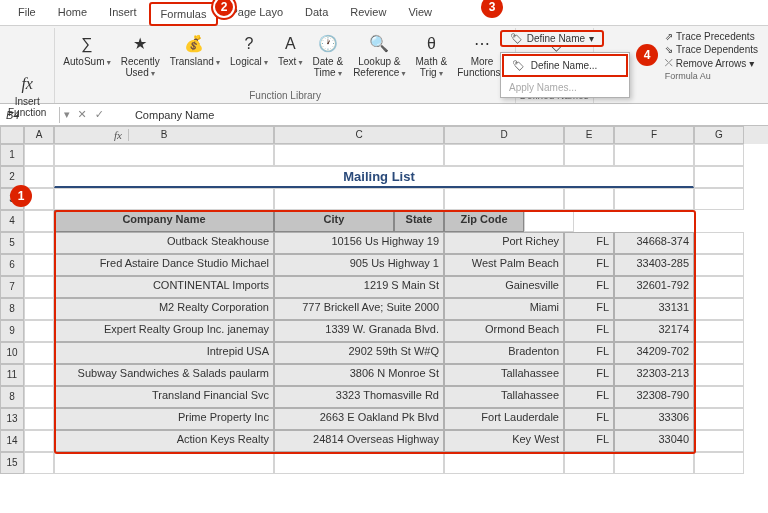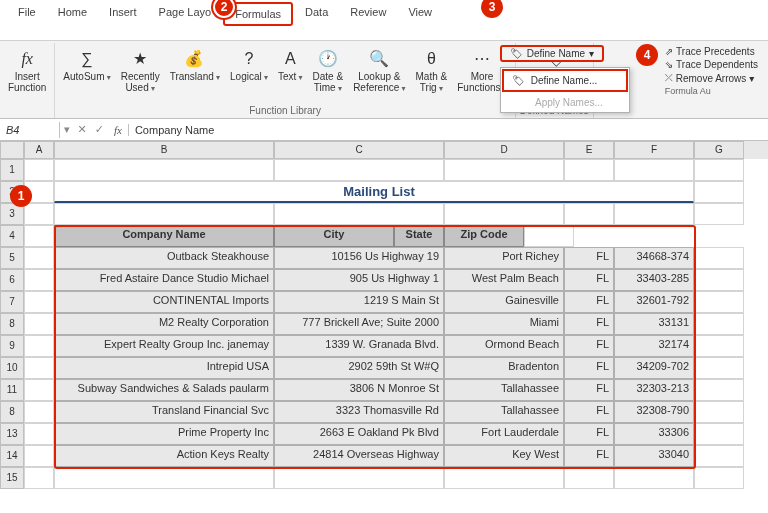--- a/index.html
+++ b/index.html
@@ -1,36 +1,36 @@
 <!DOCTYPE html>
 <html><head>
 <meta charset="utf-8">
 <style>
 * { box-sizing: border-box; margin: 0; padding: 0; font-family: "Segoe UI", Arial, sans-serif; }
 body { background: #fff; font-size: 11px; color: #333; width: 768px; height: 513px; overflow: hidden; position: relative; }
 
 
-.tabs { display: flex; gap: 2px; padding: 2px 8px 15px; border-bottom: 1px solid #d0d0d0; font-size: 11px; }
+.tabs { display: flex; gap: 2px; padding: 2px 8px 0; border-bottom: 1px solid #d0d0d0; font-size: 11px; }
 .tab { padding: 4px 10px; cursor: pointer; color: #444; }
 .tab.active { background: #fff; border: 1px solid #b0b0b0; border-bottom: 1px solid #fff; margin-bottom: -1px; font-weight: 500; }
 
 
 .ribbon { display: flex; background: #f3f3f3; border-bottom: 1px solid #c0c0c0; height: 78px; padding: 2px 0 0; position: relative; }
 .group { display: flex; flex-direction: column; align-items: center; border-right: 1px solid #d8d8d8; padding: 2px 4px 0; }
 .group-title { font-size: 10px; color: #666; margin-top: auto; padding-bottom: 2px; }
 .btns { display: flex; gap: 2px; }
 .big-btn { display: flex; flex-direction: column; align-items: center; padding: 2px 4px; cursor: pointer; font-size: 10px; text-align: center; line-height: 1.1; }
 .big-btn .ico { width: 24px; height: 24px; display: flex; align-items: center; justify-content: center; font-size: 16px; }
 .big-btn .arr::after { content: " ▾"; font-size: 8px; color: #666; }
 
 
 .define-wrap { position: absolute; left: 500px; top: 4px; }
 .define-btn { border: 2px solid #d20; border-radius: 3px; padding: 1px 8px; background: #f3f3f3; font-size: 10px; cursor: pointer; display: inline-flex; align-items: center; gap: 4px; }
 .define-menu { position: absolute; top: 22px; left: 0; background: #fff; border: 1px solid #b0b0b0; box-shadow: 2px 2px 5px rgba(0,0,0,.2); width: 130px; }
-.define-menu .mi { padding: 4px 8px; font-size: 10px; cursor: pointer; display: flex; align-items: center; gap: 6px; margin-left: 26px; }
+.define-menu .mi { padding: 4px 8px; font-size: 10px; cursor: pointer; display: flex; align-items: center; gap: 6px; }
 .define-menu .mi.hl { border: 2px solid #d20; margin: 1px; }
 .define-menu .mi.dis { color: #aaa; }
 
 .right-group { position: absolute; right: 6px; top: 4px; font-size: 10px; }
 .right-group div { padding: 1px 4px; display: flex; align-items: center; gap: 3px; }
 
 
 .fbar { display: flex; align-items: center; border-bottom: 1px solid #c0c0c0; background: #fff; height: 22px; font-size: 11px; }
 .namebox { width: 60px; border-right: 1px solid #c0c0c0; padding: 2px 6px; font-style: italic; }
 .fx { padding: 0 6px; border-right: 1px solid #c0c0c0; font-style: italic; color: #555; }
@@ -54,31 +54,31 @@
 .tbl-cell { background: #e8e8e8; text-align: right; border: 1px solid #b0b0b0 !important; }
 
 
 .table-outline { position: absolute; border: 2.5px solid #d20; border-radius: 3px; pointer-events: none; }
 
 
 .callout { position: absolute; width: 22px; height: 22px; border-radius: 50%; background: #d20; color: #fff; font-weight: bold; display: flex; align-items: center; justify-content: center; font-size: 12px; z-index: 50; }
 .callout.c2 { border: 2px solid #fff; box-shadow: 0 0 0 2px #d20; }
 
 
-.fx-icon { font-style: italic; font-family: Georgia, serif; }
+.fx-icon { font-style: italic; font-family: Georgia, serif; margin-top: 40px; }
 </style>
 </head>
 <body>
 
 <div class="tabs" id="tabs">
     <div class="tab">File</div>
     <div class="tab">Home</div>
     <div class="tab">Insert</div>
+    <div class="tab active" style="border: 2px solid rgb(221, 34, 0); border-radius: 3px;">Formulas</div>
     <div class="tab">Page Layo</div>
-    <div class="tab active" style="border: 2px solid rgb(221, 34, 0); border-radius: 3px;">Formulas</div>
     <div class="tab">Data</div>
     <div class="tab">Review</div>
     <div class="tab">View</div>
   </div>
 
 <div class="ribbon">
   <div class="group">
     <div class="btns">
       <div class="big-btn">
           <span class="ico fx-icon">fx</span>

